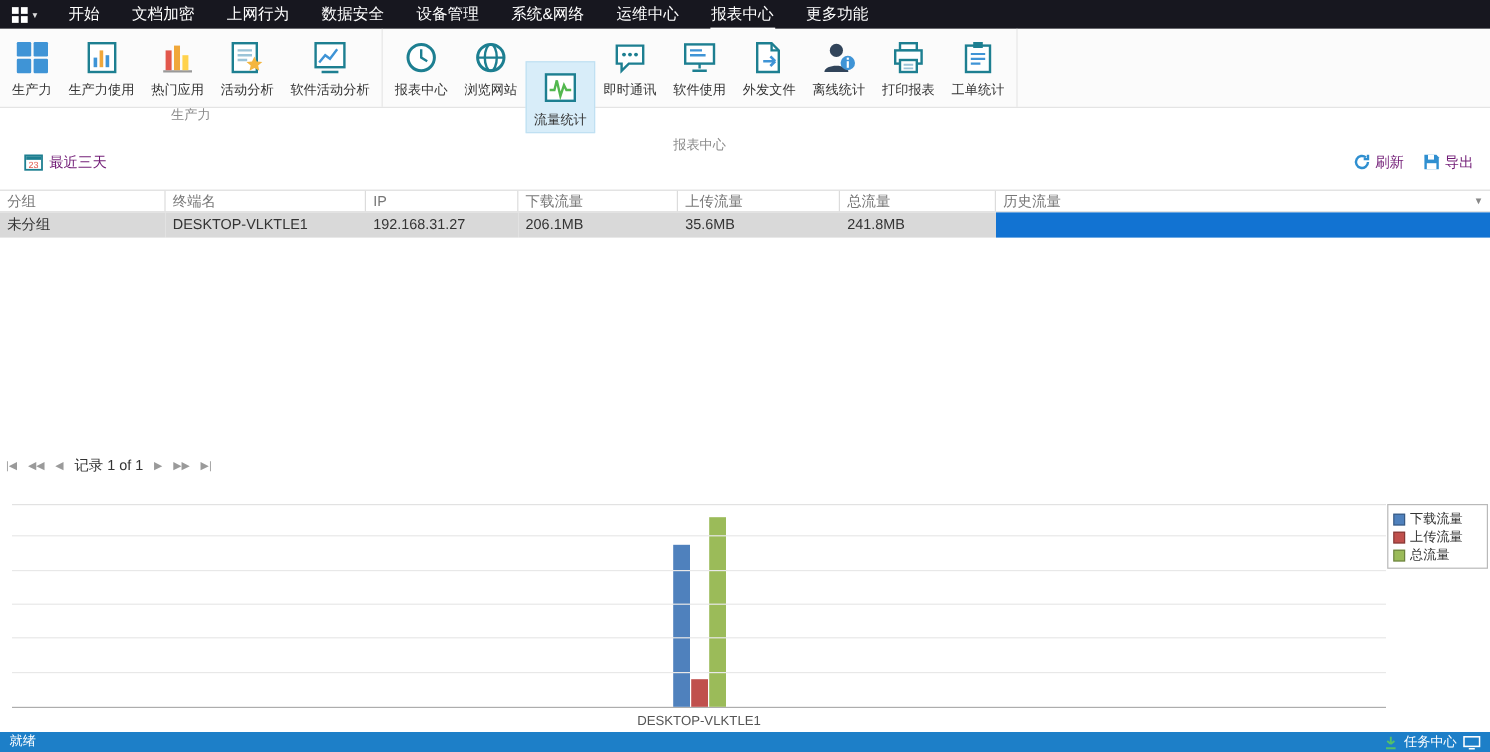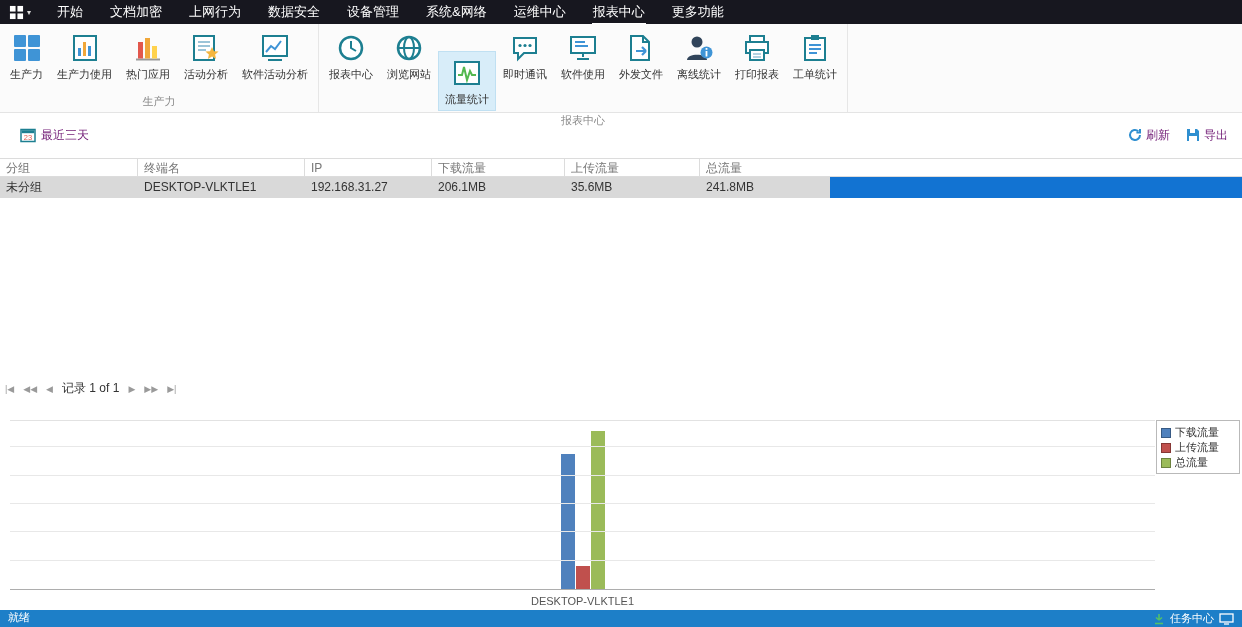--- a/index.html
+++ b/index.html
@@ -13,21 +13,21 @@
   
   .menubar { position:absolute; top:0; left:0; right:0; height:24px; background:#17171f;
     display:flex; align-items:center; color:#fff; }
   .app-btn { display:flex; align-items:center; gap:3px; padding:0 9px; height:100%; cursor:pointer; }
   .app-btn .caret { font-size:8px; color:#ddd; }
   .menu-items { display:flex; gap:25px; margin-left:16px; font-size:13px; }
   .mi { cursor:pointer; padding:4px 1px 2px; border-bottom:2px solid transparent; white-space:nowrap; }
   .mi.active { border-bottom-color:#fff; }
 
   
-  .ribbon { position:absolute; top:24px; left:0; right:0; height:89px; background:#fbfbfb;
+  .ribbon { position:absolute; top:24px; left:0; right:0; height:66px; background:#fbfbfb;
     border-bottom:1px solid #e4e4e4; display:flex; align-items:stretch; }
   .rgroup { display:flex; flex-direction:column; border-right:1px solid #e6e6e6; padding:1px 3px 0; }
   .rbuttons { display:flex; align-items:flex-start; flex:1; }
   .rbtn { display:flex; flex-direction:column; align-items:center; padding:6px 6px 3px; margin:1px 0;
     font-size:11px; color:#333; cursor:pointer; border:1px solid transparent; white-space:nowrap; }
   .rbtn svg.ic { width:30px; height:30px; margin-bottom:4px; display:block; }
   .rbtn.active { background:#d8edf9; border-color:#c0e0f2;margin-top:26px; }
   .rlabel { text-align:center; font-size:11px; color:#8a8a8a; padding:1px 0 3px; }
 
   
@@ -264,20 +264,24 @@
 </div>
 
 <div class="table">
   <div class="thead">
     <div class="th c0">分组</div>
     <div class="th c1">终端名</div>
     <div class="th c2">IP</div>
     <div class="th c3">下载流量</div>
     <div class="th c4">上传流量</div>
     <div class="th c5">总流量</div>
+    <div class="th c6">
+      <span>历史流量</span>
+      <span class="filter-arrow">▼</span>
+    </div>
   </div>
   <div class="trow selected">
     <div class="td c0">未分组</div>
     <div class="td c1">DESKTOP-VLKTLE1</div>
     <div class="td c2">192.168.31.27</div>
     <div class="td c3">206.1MB</div>
     <div class="td c4">35.6MB</div>
     <div class="td c5">241.8MB</div>
     <div class="td c6 history-cell"></div>
   </div>

